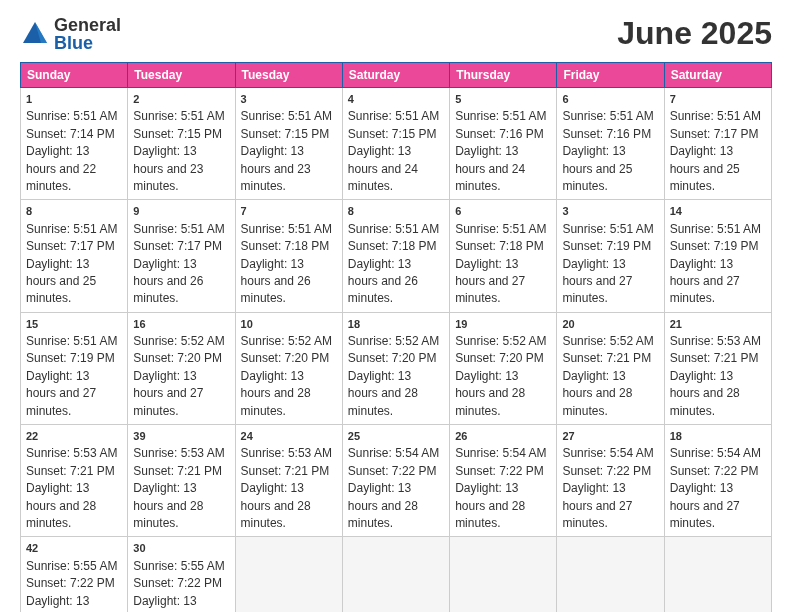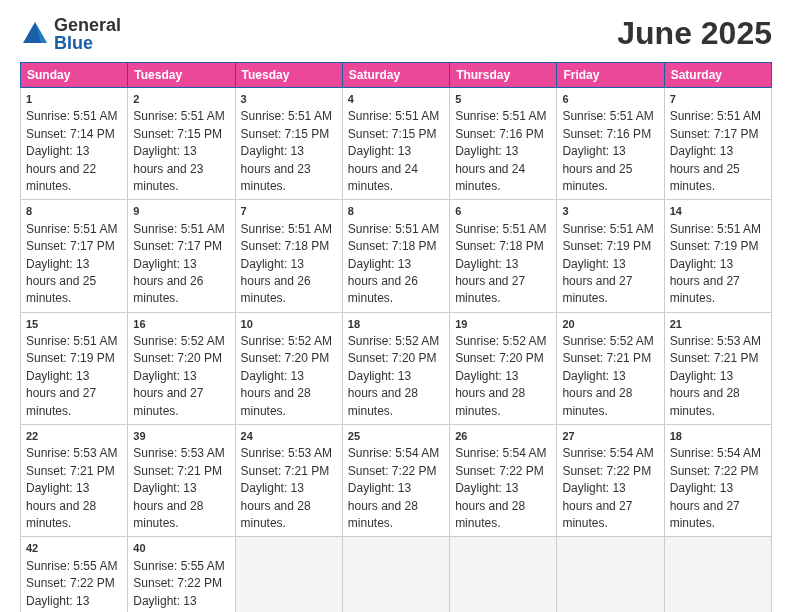--- a/index.html
+++ b/index.html
@@ -161,21 +161,21 @@
           <td><span class="day-number">22</span><span class="day-info">Sunrise: 5:53 AM<br>Sunset: 7:21 PM<br>Daylight: 13 hours and 28 minutes.</span></td>
           <td><span class="day-number">39</span><span class="day-info">Sunrise: 5:53 AM<br>Sunset: 7:21 PM<br>Daylight: 13 hours and 28 minutes.</span></td>
           <td><span class="day-number">24</span><span class="day-info">Sunrise: 5:53 AM<br>Sunset: 7:21 PM<br>Daylight: 13 hours and 28 minutes.</span></td>
           <td><span class="day-number">25</span><span class="day-info">Sunrise: 5:54 AM<br>Sunset: 7:22 PM<br>Daylight: 13 hours and 28 minutes.</span></td>
           <td><span class="day-number">26</span><span class="day-info">Sunrise: 5:54 AM<br>Sunset: 7:22 PM<br>Daylight: 13 hours and 28 minutes.</span></td>
           <td><span class="day-number">27</span><span class="day-info">Sunrise: 5:54 AM<br>Sunset: 7:22 PM<br>Daylight: 13 hours and 27 minutes.</span></td>
           <td><span class="day-number">18</span><span class="day-info">Sunrise: 5:54 AM<br>Sunset: 7:22 PM<br>Daylight: 13 hours and 27 minutes.</span></td>
         </tr>
         <tr>
           <td><span class="day-number">42</span><span class="day-info">Sunrise: 5:55 AM<br>Sunset: 7:22 PM<br>Daylight: 13 hours and 27 minutes.</span></td>
-          <td><span class="day-number">40</span><span class="day-info">Sunrise: 5:55 AM<br>Sunset: 7:22 PM<br>Daylight: 13 hours and 27 minutes.</span></td>
+          <td><span class="day-number">30</span><span class="day-info">Sunrise: 5:55 AM<br>Sunset: 7:22 PM<br>Daylight: 13 hours and 27 minutes.</span></td>
           <td class="empty"></td>
           <td class="empty"></td>
           <td class="empty"></td>
           <td class="empty"></td>
           <td class="empty"></td>
         </tr>
       </tbody>
   </table>
 </div>
 

